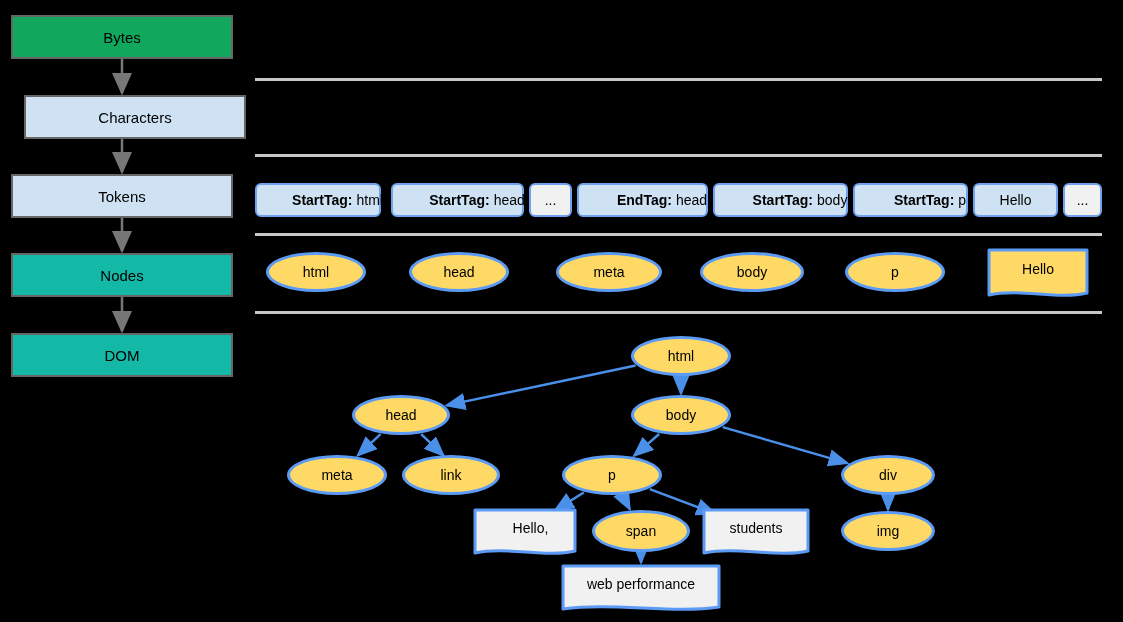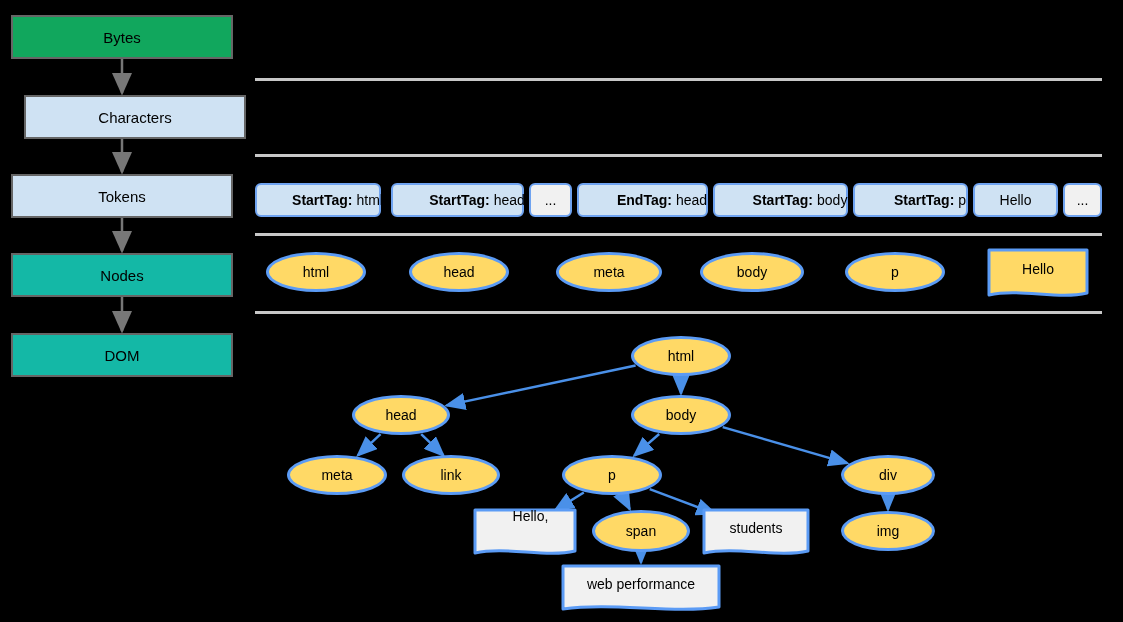--- a/index.html
+++ b/index.html
@@ -257,21 +257,21 @@
       <div class="tree-node" style="left: 562px; top: 455px; width: 100px; height: 40px;">
         <span>p</span>
       </div>
       <div class="tree-node" style="left: 841px; top: 455px; width: 94px; height: 40px;">
         <span>div</span>
       </div>
       <div class="doc-shape" style="left: 473px; top: 508px; width: 104px; height: 50px;">
         <svg width="104" height="50">
           <path d="M2,2 L102,2 L102,43 C72.8,50 33.28,38 2,45 Z" fill="#F1F1F1" stroke="#5B9BF5" stroke-width="3" stroke-linejoin="round"></path>
         </svg>
-        <div class="doc-label" style="top: 0; margin-left: 11px;">Hello,</div>
+        <div class="doc-label" style="top: 12px; margin-left: 11px;">Hello,</div>
       </div>
       <div class="tree-node" style="left: 592px; top: 510px; width: 98px; height: 42px;">
         <span>span</span>
       </div>
       <div class="doc-shape" style="left: 702px; top: 508px; width: 108px; height: 50px;">
         <svg width="108" height="50">
           <path d="M2,2 L106,2 L106,43 C75.6,50 34.56,38 2,45 Z" fill="#F1F1F1" stroke="#5B9BF5" stroke-width="3" stroke-linejoin="round"></path>
         </svg>
         <div class="doc-label" style="top: 12px;">students</div>
       </div>

